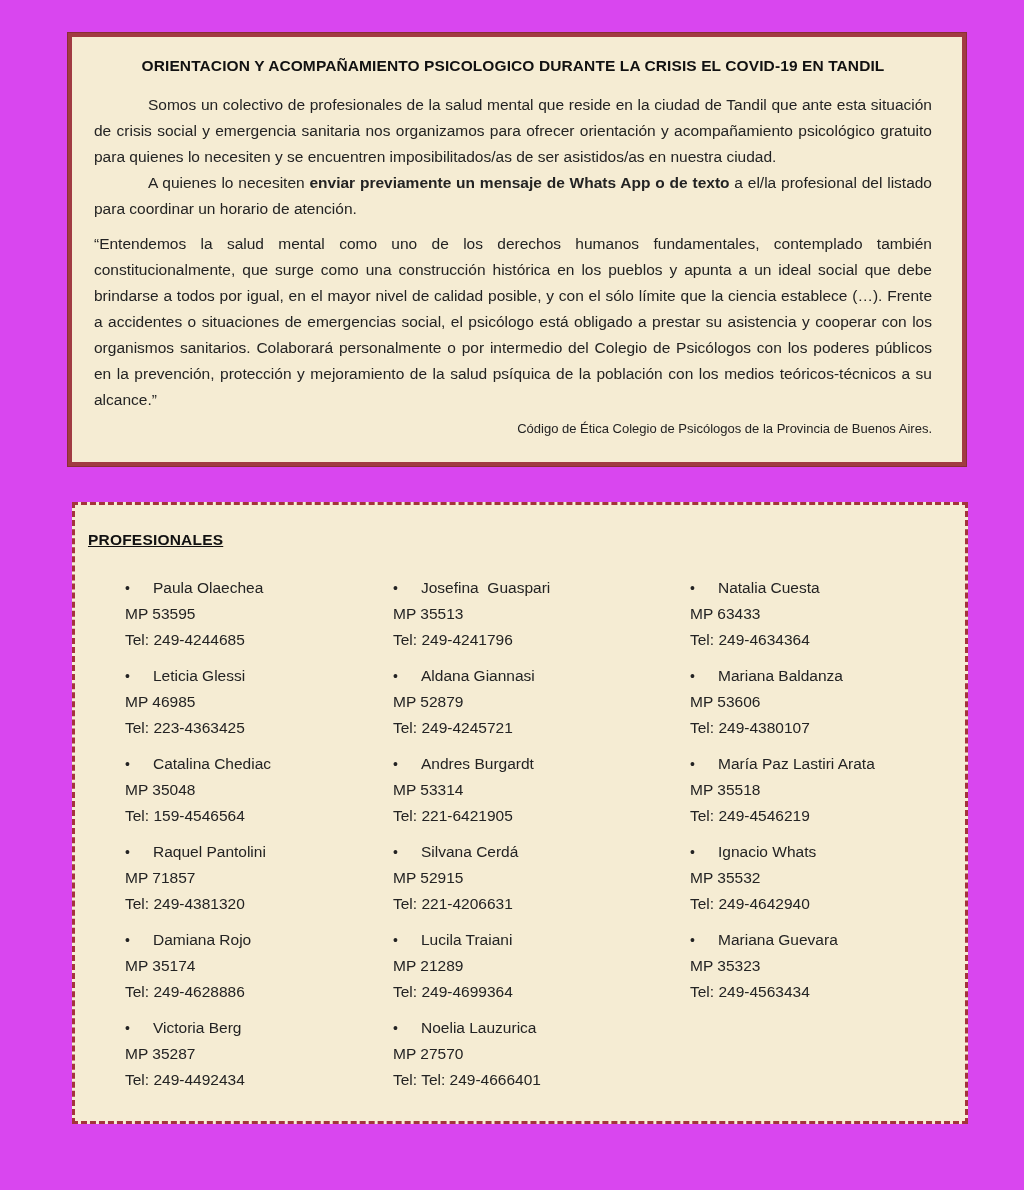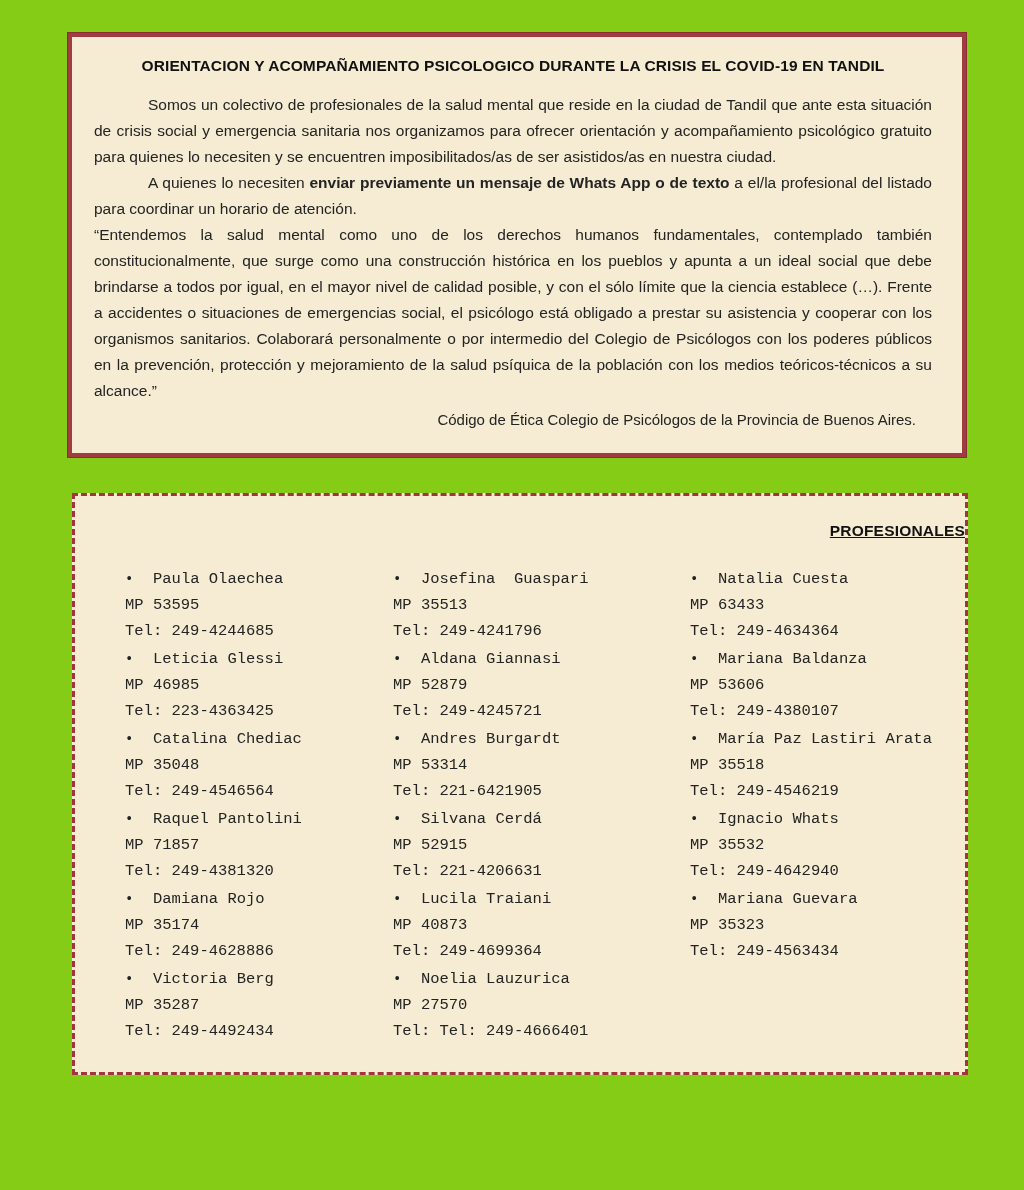--- a/index.html
+++ b/index.html
@@ -9,21 +9,21 @@
   }
   body {
     font-family: "Liberation Sans", sans-serif;
     color: #232323;
     -webkit-font-smoothing: antialiased;
   }
   .page {
     position: relative;
     width: 1024px;
     height: 1190px;
-    background: #84cc16;
+    background: #d946ef;
     overflow: hidden;
   }
 
   
   .info-box {
     box-sizing: border-box;
     width: 898px;
     margin: 33px 0 0 68px;
     border: 4px solid #a13b42;
     box-shadow: 0 0 0 1px #8a2e35;
@@ -38,53 +38,52 @@
     margin: 6px 0 17px 0;
     letter-spacing: 0.1px;
   }
   .para {
     font-size: 15.5px;
     line-height: 26px;
     text-align: justify;
     margin: 0;
   }
   .para.indent { text-indent: 54px; }
-  .quote { }
+  .quote { margin-top: 9px; }
   .attribution {
-    font-size: 15px;
+    font-size: 13px;
     line-height: 26px;
     text-align: right;
-    margin: 3px 16px 0 0;
+    margin: 3px 0 0 0;
   }
 
   
   .pro-box {
     box-sizing: border-box;
     width: 896px;
     margin: 36px 0 0 72px;
     border: 3px dashed #a3343b;
     background: #f5ecd3;
     padding: 26px 0 28px 0;
   }
   .pro-title {
     font-size: 15.5px;
     font-weight: bold;
     text-decoration: underline;
-    text-align: right;
+    text-align: left;
     color: #111;
-    margin: 0 0 26px 0;
+    margin: 0 0 26px 13px;
     letter-spacing: 0.2px;
   }
   .grid {
     display: grid;
     grid-template-columns: 268px 297px auto;
-    row-gap: 2px;
+    row-gap: 10px;
     padding-left: 50px;
     padding-right: 20px;
-    font-family: Liberation Mono, monospace;
   }
   .entry {
     font-size: 15.5px;
     line-height: 26px;
   }
   .entry-name-line { white-space: pre-wrap; }
   .bullet {
     display: inline-block;
     width: 28px;
     font-size: 14px;
@@ -143,21 +142,21 @@
 
   <div class="entry">
     <div class="entry-name-line"><span class="bullet">•</span><span class="entry-name">Mariana Baldanza</span></div>
     <div class="entry-mp">MP 53606</div>
     <div class="entry-tel">Tel: 249-4380107</div>
   </div>
 
   <div class="entry">
     <div class="entry-name-line"><span class="bullet">•</span><span class="entry-name">Catalina Chediac</span></div>
     <div class="entry-mp">MP 35048</div>
-    <div class="entry-tel">Tel: 249-4546564</div>
+    <div class="entry-tel">Tel: 159-4546564</div>
   </div>
 
   <div class="entry">
     <div class="entry-name-line"><span class="bullet">•</span><span class="entry-name">Andres Burgardt</span></div>
     <div class="entry-mp">MP 53314</div>
     <div class="entry-tel">Tel: 221-6421905</div>
   </div>
 
   <div class="entry">
     <div class="entry-name-line"><span class="bullet">•</span><span class="entry-name">María Paz Lastiri Arata</span></div>
@@ -185,21 +184,21 @@
 
   <div class="entry">
     <div class="entry-name-line"><span class="bullet">•</span><span class="entry-name">Damiana Rojo</span></div>
     <div class="entry-mp">MP 35174</div>
     <div class="entry-tel">Tel: 249-4628886</div>
   </div>
 
 
   <div class="entry">
     <div class="entry-name-line"><span class="bullet">•</span><span class="entry-name">Lucila Traiani</span></div>
-    <div class="entry-mp">MP 40873</div>
+    <div class="entry-mp">MP 21289</div>
     <div class="entry-tel">Tel: 249-4699364</div>
   </div>
 
   <div class="entry">
     <div class="entry-name-line"><span class="bullet">•</span><span class="entry-name">Mariana Guevara</span></div>
     <div class="entry-mp">MP 35323</div>
     <div class="entry-tel">Tel: 249-4563434</div>
   </div>
 
   <div class="entry">

